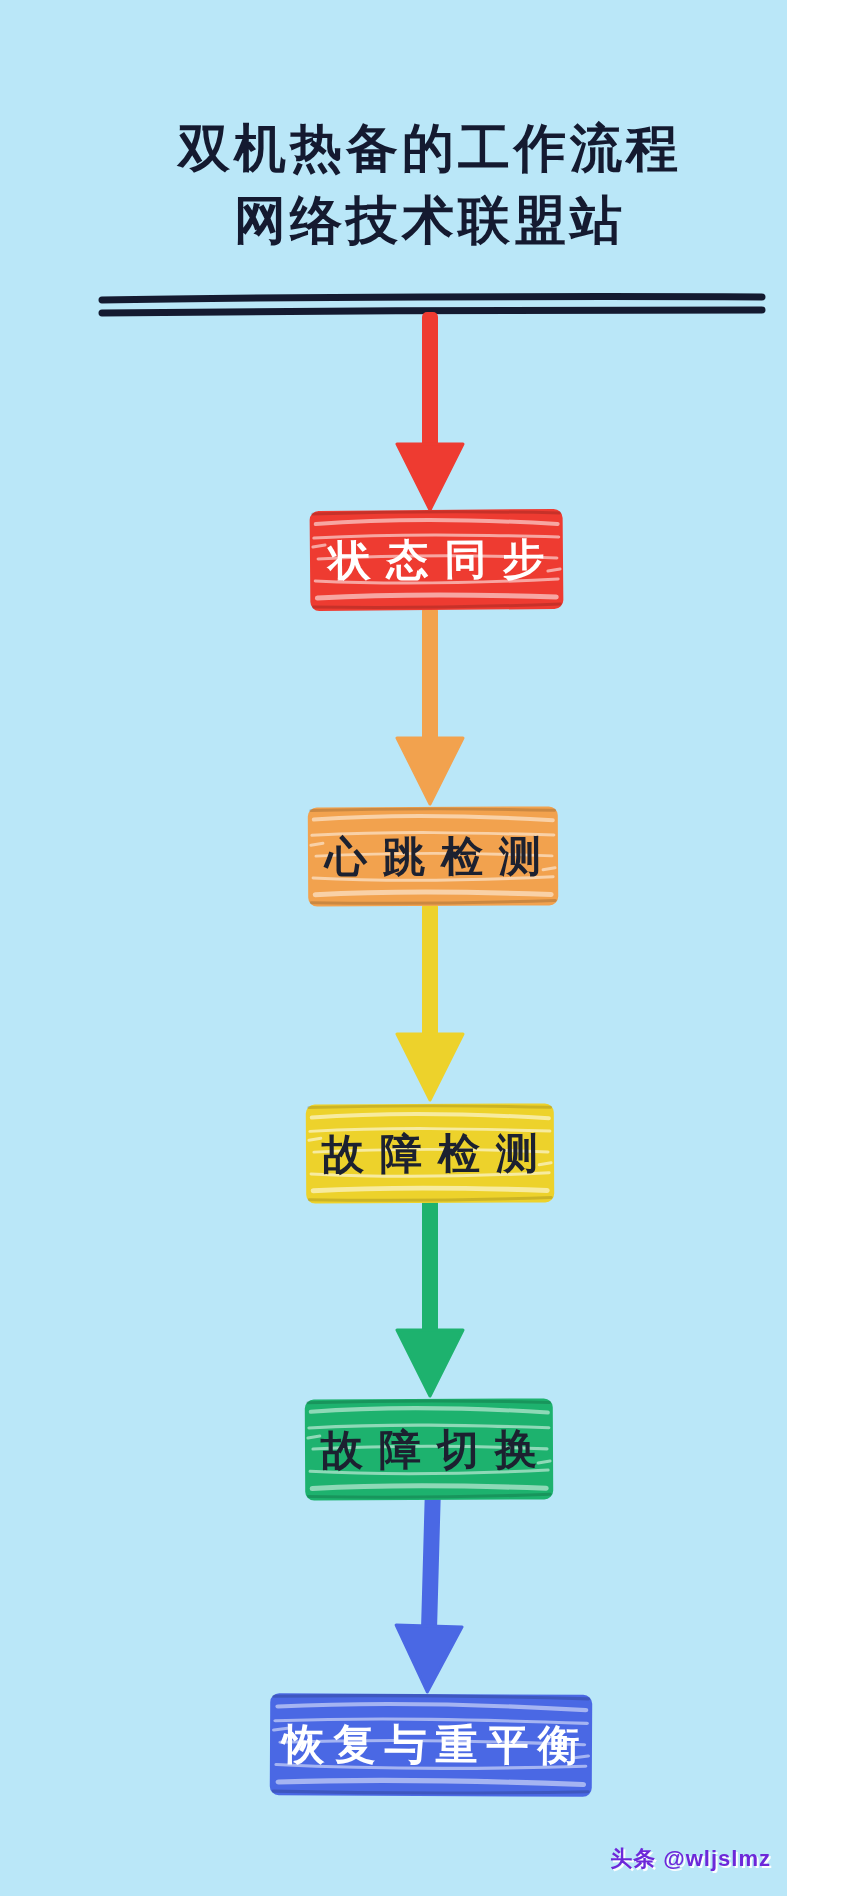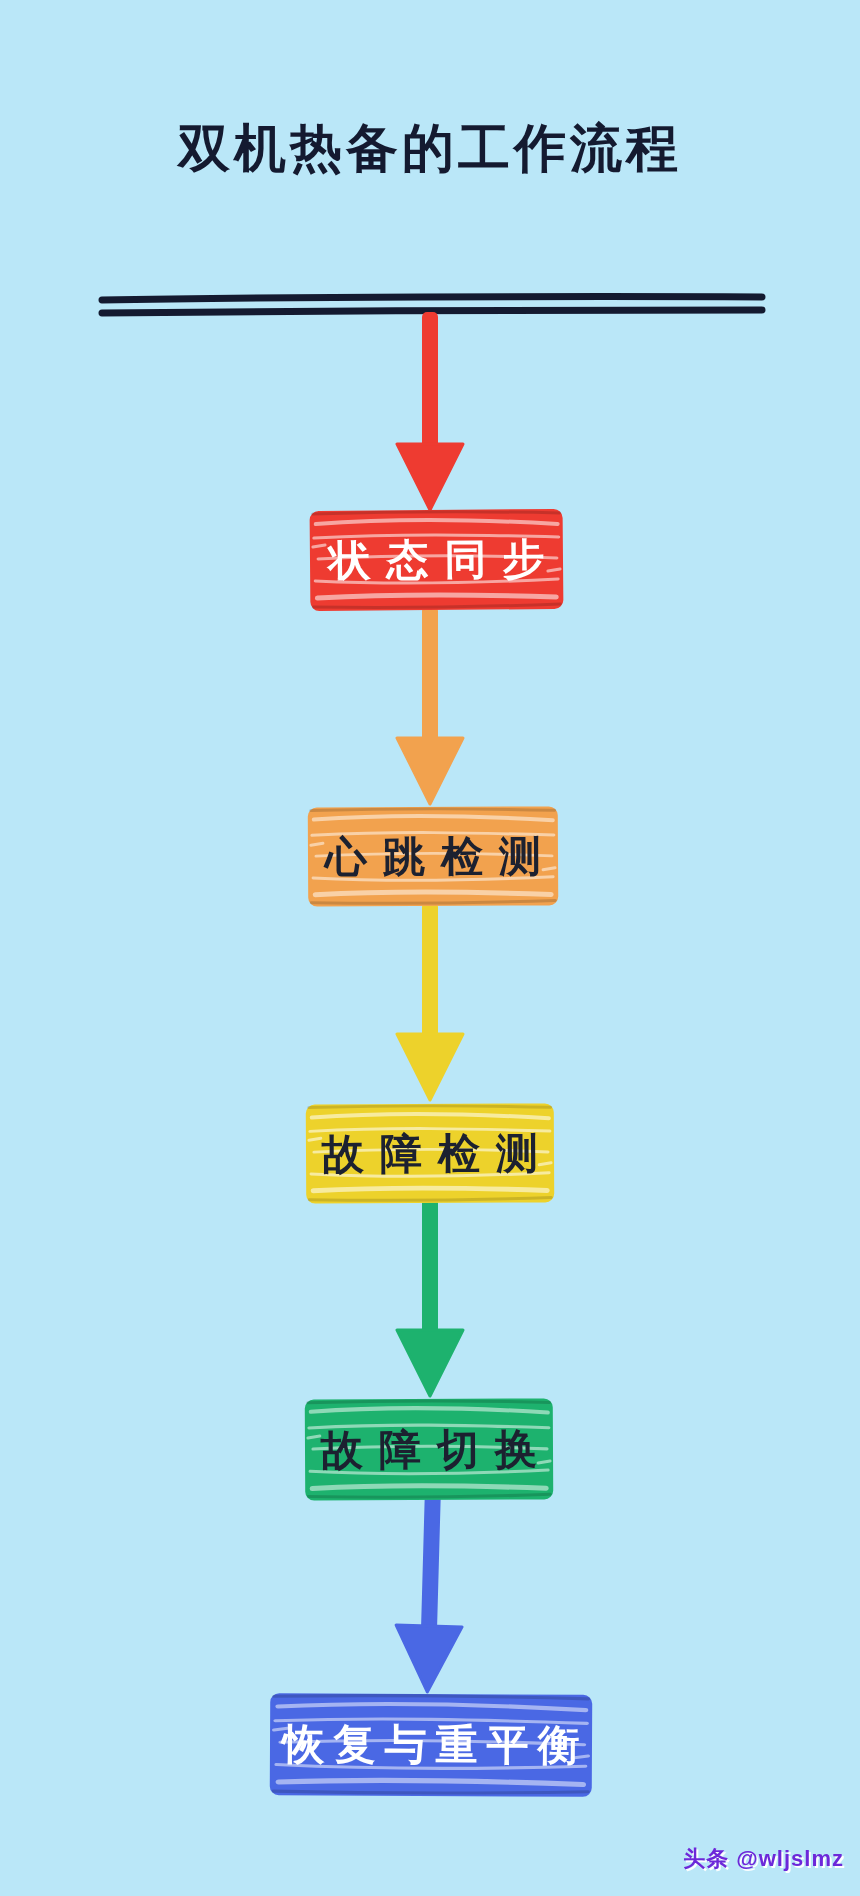--- a/index.html
+++ b/index.html
@@ -3,21 +3,21 @@
 <meta charset="utf-8">
 <style>
   html, body { margin: 0; padding: 0; }
   body {
     width: 860px; height: 1896px;
     font-family: "Liberation Sans", "DejaVu Sans", sans-serif;
     overflow: hidden;
   }
   .canvas {
     position: relative;
-    width: 860px; height: 1896px;
+    width: 787px; height: 1896px;
     background: #BAE7F8;
     text-decoration: underline;
   }
 
   
   .title {
     position: absolute;
     top: 112px; left: 0; width: 860px;
     text-align: center;
     font-weight: bold;
@@ -90,20 +90,21 @@
     text-shadow: 2px 2px 0 rgba(255,255,255,0.95);
   }
 </style>
 </head>
 <body>
 
 <div class="canvas" style="background: rgb(186, 231, 248);">
 
   <div class="title" style="color: rgb(20, 26, 48);">
     <div>双机热备的工作流程</div>
+    <div>网络技术联盟站</div>
   </div>
 
   <div class="divider" style="color: rgb(20, 26, 48);">
     <svg viewBox="0 0 668 28" preserveAspectRatio="none">
       <path d="M4,8 C160,5 480,4 664,5" fill="none" stroke="currentColor" stroke-width="7" stroke-linecap="round"></path>
       <path d="M4,21 C200,19 500,17 664,18" fill="none" stroke="currentColor" stroke-width="7" stroke-linecap="round"></path>
     </svg>
   </div>
 
   <div class="arrow arrow-1" style="color: rgb(238, 59, 49);">

